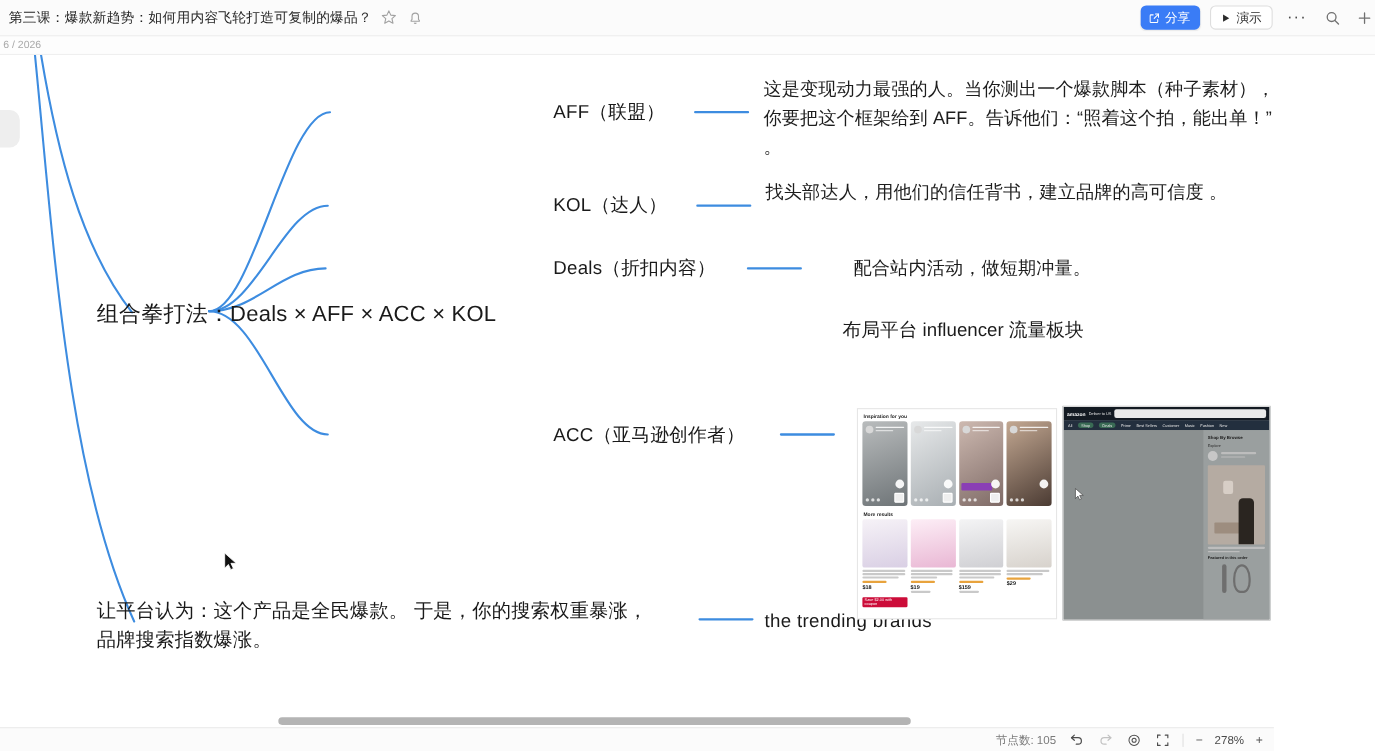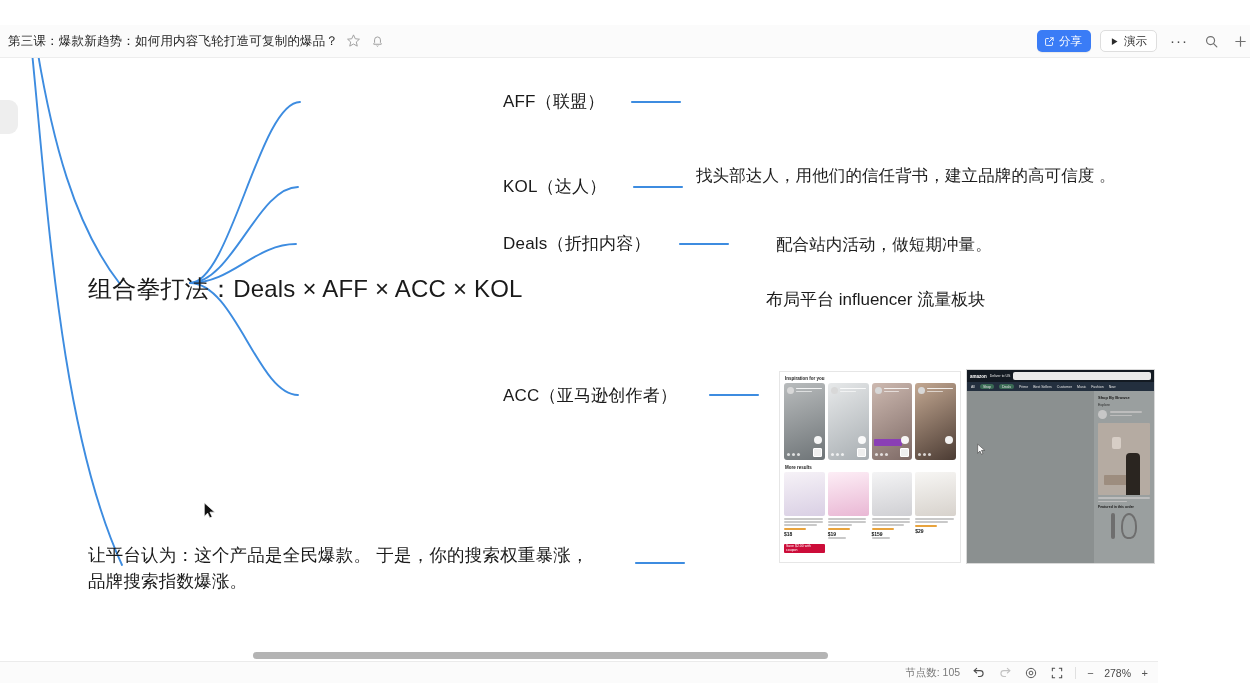--- a/index.html
+++ b/index.html
@@ -11,21 +11,20 @@
   }
   #app { position: relative; width: 1250px; height: 683px; background:#fff; }
 
   
   .titlebar {
     position: absolute; top:0; left:0; width:1250px; height:33px;
     background:#fbfbfb;
     display:flex; align-items:center;
     border-bottom:1px solid #ededed;
     z-index: 30;
-    margin-top: 25px;
   }
   .tb-left { display:flex; align-items:center; padding-left:8px; gap:8px; flex:1; min-width:0; }
   .doc-title {
     font-size:12.5px; color:#1f1f1f; white-space:nowrap;
     letter-spacing:0.2px;
   }
   .tb-icon { width:16px; height:16px; flex:none; opacity:.62; }
   .tb-right { display:flex; align-items:center; gap:9px; }
   .btn-share {
     display:flex; align-items:center; gap:4px;
@@ -69,21 +68,21 @@
   .edges { position:absolute; inset:0; width:1250px; height:605px; }
 
   
   .node {
     position:absolute;
     font-size:17.5px; color:#1a1a1a;
     line-height:1.5; white-space:nowrap;
     letter-spacing:.2px;
   }
   .node.wrap { white-space:normal; }
-  .node-main { font-size:24px; }
+  .node-main { font-size:20px; }
   .node-lat  { font-size:17px; }
   .para {
     position:absolute;
     font-size:16.5px; color:#1d1d1d; line-height:1.62;
     letter-spacing:.1px;
   }
   .heading-img {
     position:absolute; font-size:17px; color:#1b1b1b; white-space:nowrap;
   }
   .en-node { font-size:17px; color:#1a1a1a; letter-spacing:.3px; }
@@ -261,22 +260,28 @@
       </g>
     </svg>
 
     <div class="node node-main" style="left:88px; top:221px;">组合拳打法：Deals × AFF × ACC × KOL</div>
 
     <div class="node wrap" style="left:88px; top:492px; width:540px;">
       <div>让平台认为：这个产品是全民爆款。 于是，你的搜索权重暴涨，</div>
       <div>品牌搜索指数爆涨。</div>
     </div>
 
+    <div class="node en-node" style="left:695px; top:502px;">the trending brands</div>
 
     <div class="node node-lat" style="left:503px; top:39px;">AFF（联盟）</div>
+    <div class="para" style="left:694px; top:18px; width:552px;">
+      <div>这是变现动力最强的人。当你测出一个爆款脚本（种子素材），</div>
+      <div>你要把这个框架给到 AFF。告诉他们：“照着这个拍，能出单！”</div>
+      <div>。</div>
+    </div>
 
     <div class="node node-lat" style="left:503px; top:124px;">KOL（达人）</div>
     <div class="para" style="left:696px; top:112px; width:520px;">找头部达人，用他们的信任背书，建立品牌的高可信度 。</div>
 
     <div class="node node-lat" style="left:503px; top:181px;">Deals（折扣内容）</div>
     <div class="para" style="left:776px; top:181px; width:330px;">配合站内活动，做短期冲量。</div>
 
     <div class="node node-lat" style="left:503px; top:333px;">ACC（亚马逊创作者）</div>
 
     <div class="heading-img" style="left:766px; top:238px;">布局平台 influencer 流量板块</div>

